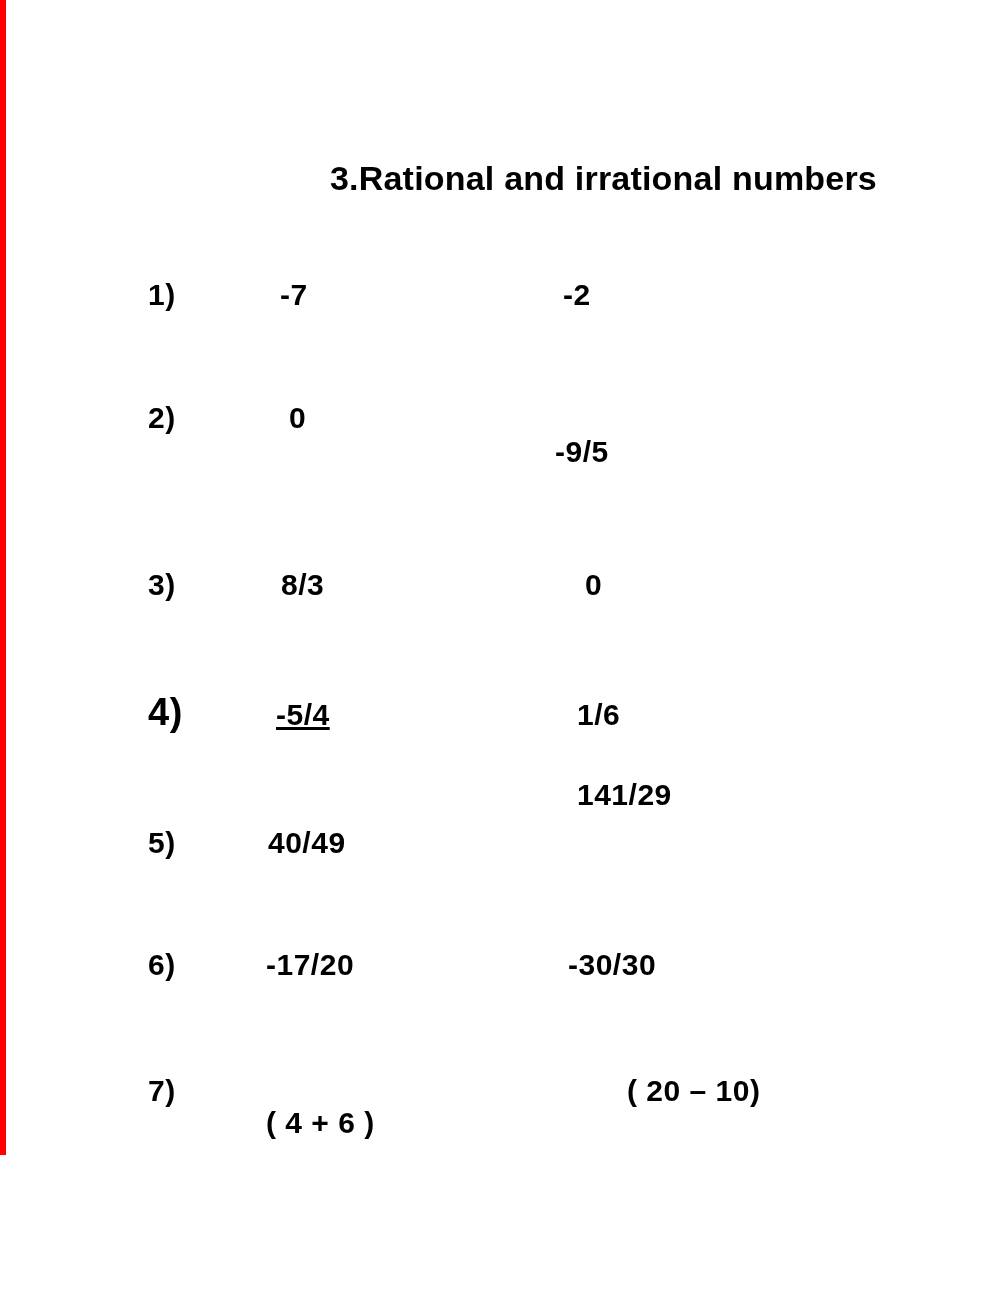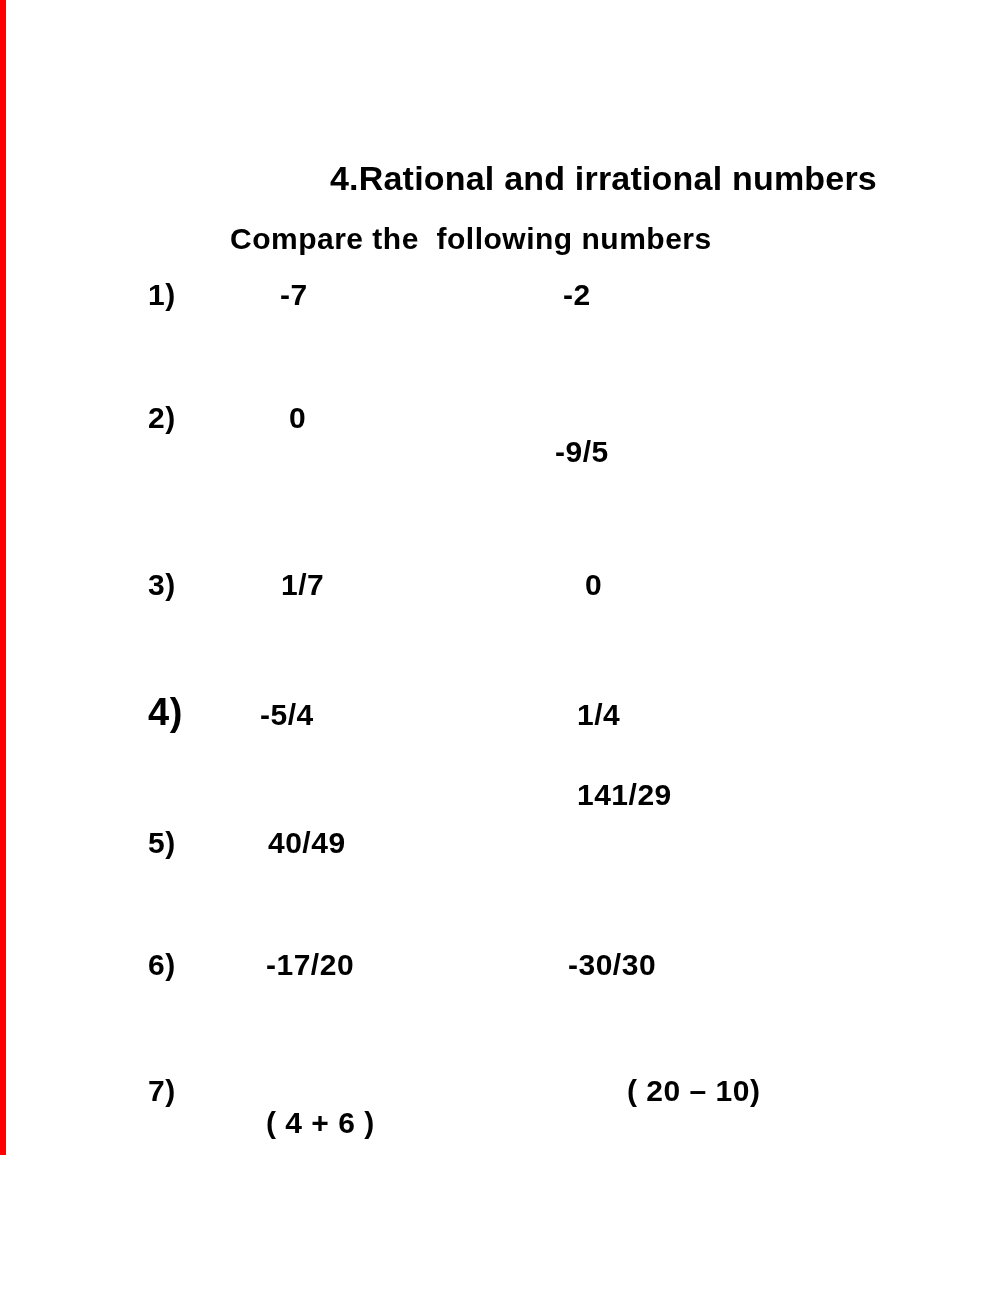--- a/index.html
+++ b/index.html
@@ -40,46 +40,45 @@
     font-size: 38px;
   }
 </style>
 </head>
 <body>
 
 <div class="page">
 
   <div class="revision-bar" style="background: rgb(255, 0, 0);"></div>
 
-  <div class="txt title" style="left:330px; top:161px;">4.Rational and irrational numbers</div>
+  <div class="txt title" style="left:330px; top:161px;">3.Rational and irrational numbers</div>
 
-  <div class="txt" style="left:230px; top:224px;">Compare the  following numbers</div>
 
   <div>
     <span class="txt" style="left:148px; top:280px;">1)</span>
     <span class="txt" style="left:280px; top:280px;">-7</span>
     <span class="txt" style="left:563px; top:280px;">-2</span>
   </div>
 
   <div>
     <span class="txt" style="left:148px; top:403px;">2)</span>
     <span class="txt" style="left:289px; top:403px;">0</span>
     <span class="txt" style="left:555px; top:403px;margin-top:34px;">-9/5</span>
   </div>
 
   <div>
     <span class="txt" style="left:148px; top:570px;">3)</span>
-    <span class="txt" style="left:281px; top:570px;">1/7</span>
+    <span class="txt" style="left:281px; top:570px;">8/3</span>
     <span class="txt" style="left:585px; top:570px;">0</span>
   </div>
 
   <div>
     <span class="txt num-big" style="left:148px; top:693px;">4)</span>
-    <span class="txt" style="left:260px; top:700px;">-5/4</span>
-    <span class="txt" style="left:577px; top:700px;">1/4</span>
+    <span class="txt" style="left:276px; top:700px;text-decoration:underline;">-5/4</span>
+    <span class="txt" style="left:577px; top:700px;">1/6</span>
   </div>
 
   <div>
     <span class="txt" style="left:148px; top:828px;">5)</span>
     <span class="txt" style="left:268px; top:828px;">40/49</span>
     <span class="txt" style="left:577px; top:780px;">141/29</span>
   </div>
 
   <div>
     <span class="txt" style="left:148px; top:950px;">6)</span>

